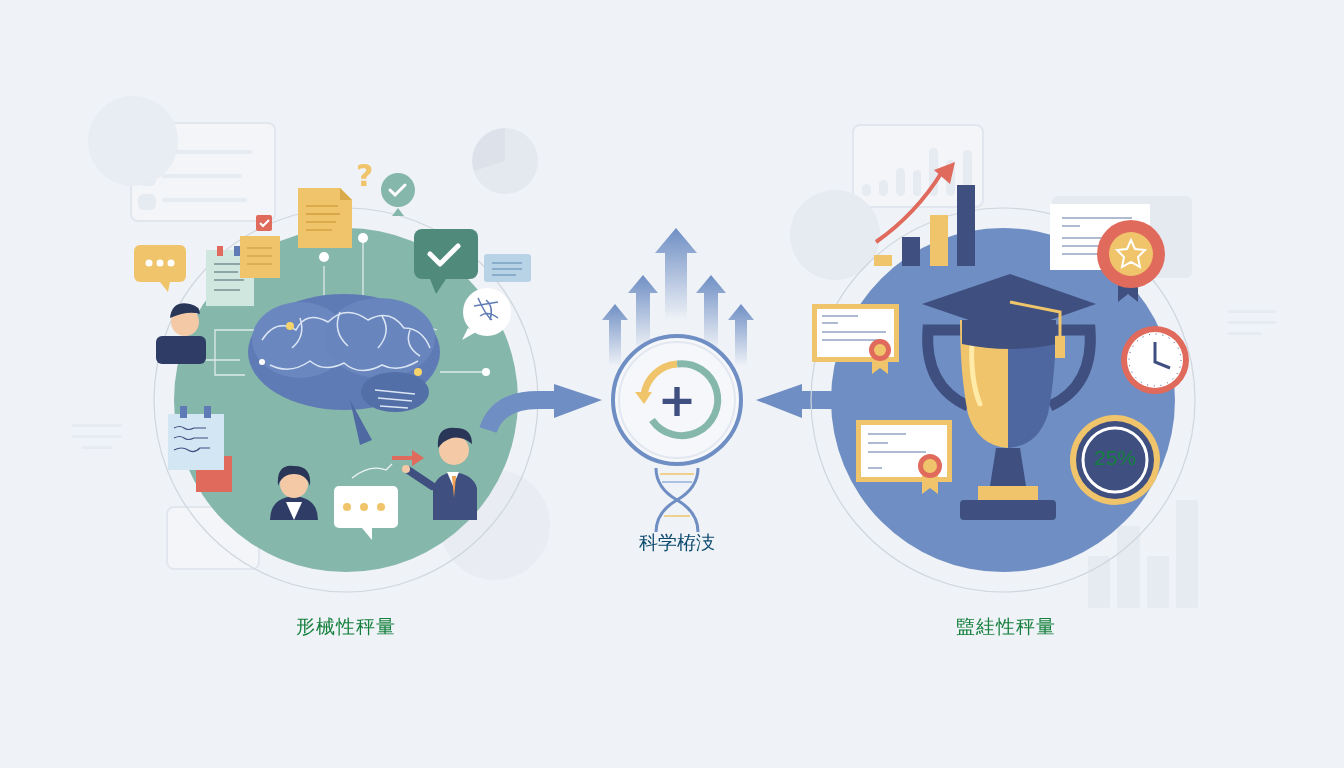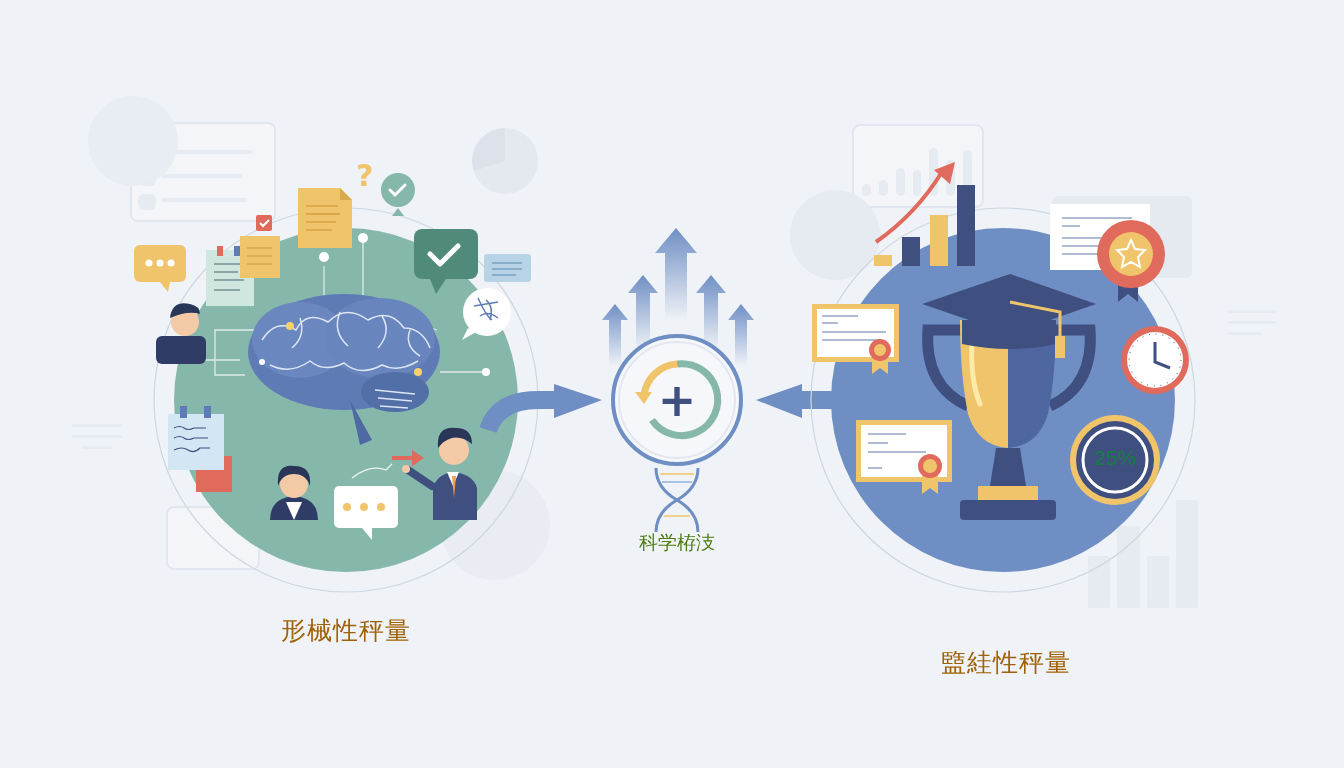--- a/index.html
+++ b/index.html
@@ -1,21 +1,21 @@
 <!DOCTYPE html>
 <html><head>
 <meta charset="utf-8">
 <style>
   html,body{margin:0;padding:0;}
   body{width:1344px;height:768px;overflow:hidden;background:#eff2f7;position:relative;font-family:"DejaVu Sans","Liberation Sans",sans-serif;}
   .abs{position:absolute;}
   .ghost{background:#e6eaf1;border-radius:6px;}
   .ghost-card{border:2px solid #e2e6ee;border-radius:8px;background:rgba(255,255,255,0.25);}
-  .label{position:absolute;font-size:25px;color:#a16207;letter-spacing:1px;text-align:center;}
-  .center-label{position:absolute;font-size:19px;color:#4d7c0f;text-align:center;}
+  .label{position:absolute;font-size:19px;color:#15803d;letter-spacing:1px;text-align:center;}
+  .center-label{position:absolute;font-size:19px;color:#0c4a6e;text-align:center;}
   svg{position:absolute;overflow:visible;}
 </style>
 </head>
 <body>
 
 <div class="abs ghost-card" style="left:130px;top:122px;width:140px;width:142px;height:96px;"></div>
 <div class="abs" style="left:138px;top:128px;width:126px;height:86px;">
   <div class="ghost" style="width:36px;height:6px;margin:4px 0 8px 0;"></div>
   <div style="display:flex;gap:6px;margin-bottom:8px;">
       <div class="ghost" style="width:18px;height:16px;"></div>
@@ -346,13 +346,13 @@
   <g>
     <circle cx="1115" cy="460" r="45" fill="#f0c46a"></circle>
     <circle cx="1115" cy="460" r="39" fill="#3f4f80"></circle>
     <circle cx="1115" cy="460" r="32" fill="none" stroke="#ffffff" stroke-width="3"></circle>
   </g>
 </svg>
 <div class="abs" style="left:1080px;top:446px;width:70px;text-align:center;font-size:21px;color:#15803d;font-family:'Liberation Sans',sans-serif;">25%</div>
 
 <div class="label" style="left:246px;top:614px;width:200px;">形械性秤量</div>
 <div class="center-label" style="left:600px;top:530px;width:154px;">科学栫汥</div>
-<div class="label" style="left:906px;top:614px;width:200px;margin-top:32px;">盬絓性秤量</div>
+<div class="label" style="left:906px;top:614px;width:200px;">盬絓性秤量</div>
 
 </body></html>

